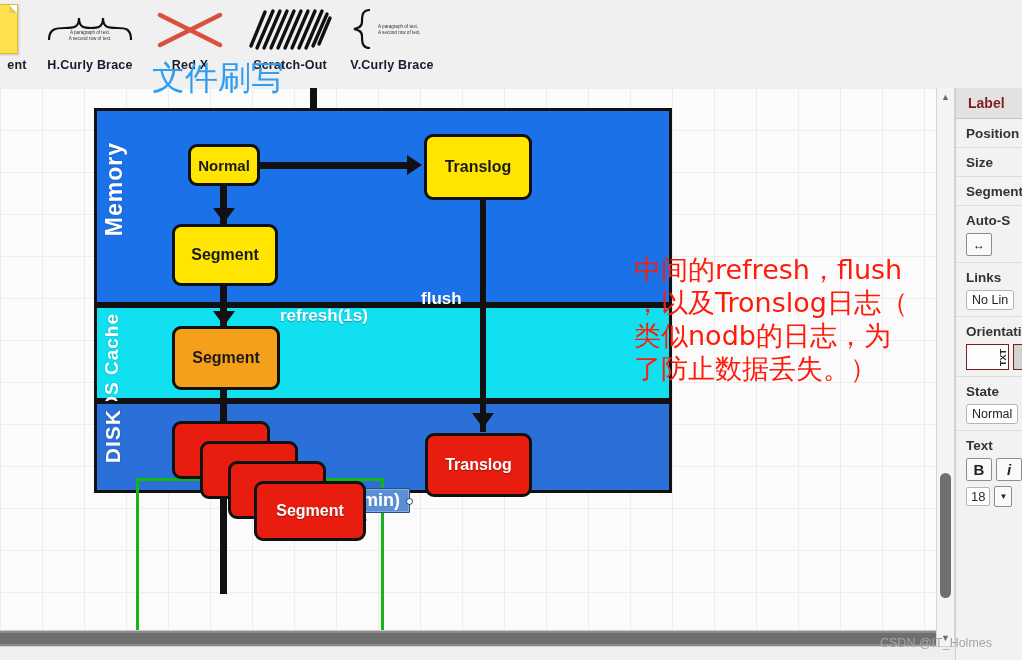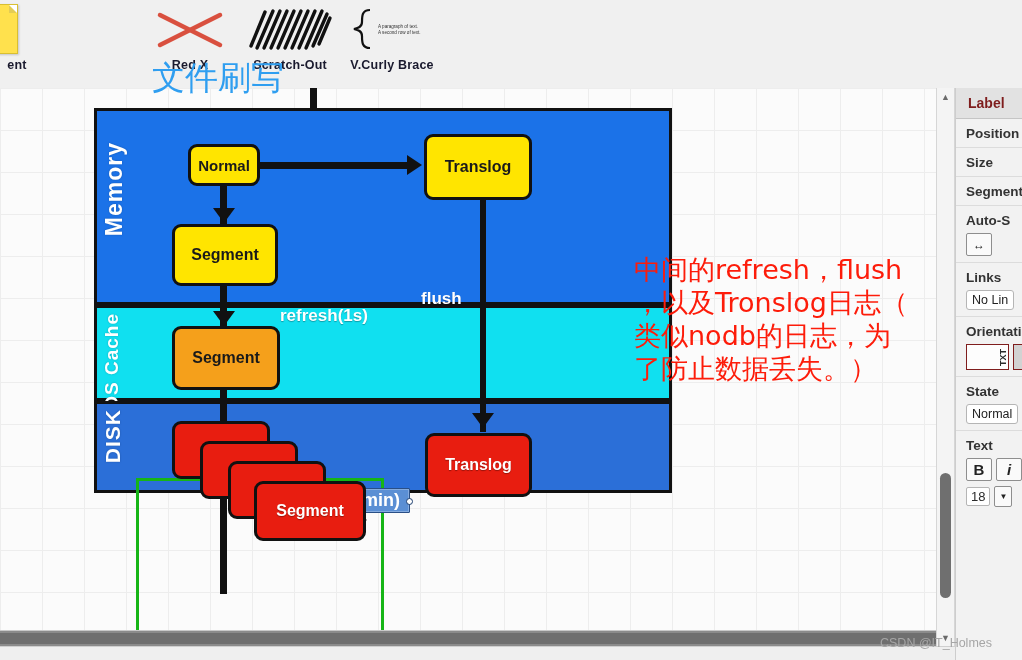--- a/index.html
+++ b/index.html
@@ -183,20 +183,30 @@
 
 <div id="stencil-bar">
 
   <div class="stencil-item" style="left:-8px;width:50px;">
     <div class="stencil-thumb" style="justify-content:flex-start;padding-left:4px;">
       <div class="sticky-note"></div>
     </div>
     <div class="stencil-label">ent</div>
   </div>
 
+  <div class="stencil-item" style="left:38px;width:104px;">
+    <div class="stencil-thumb">
+      <svg width="90" height="46" viewBox="0 0 90 46">
+        <path d="M4 34 C4 22 12 22 20 22 C28 22 34 22 34 12 C34 22 40 22 46 22 C52 22 58 22 58 12 C58 22 64 22 72 22 C80 22 86 22 86 34" fill="none" stroke="#111" stroke-width="2.2"></path>
+        <text x="45" y="28" font-size="4.6" text-anchor="middle" fill="#333" font-family="Liberation Sans, sans-serif">A paragraph of text.</text>
+        <text x="45" y="34" font-size="4.6" text-anchor="middle" fill="#333" font-family="Liberation Sans, sans-serif">A second row of text.</text>
+      </svg>
+    </div>
+    <div class="stencil-label">H.Curly Brace</div>
+  </div>
 
   <div class="stencil-item" style="left:148px;width:84px;">
     <div class="stencil-thumb">
       <svg width="70" height="44" viewBox="0 0 70 44">
         <line x1="5" y1="8" x2="65" y2="38" stroke="#d9503f" stroke-width="4.5" stroke-linecap="round"></line>
         <line x1="65" y1="8" x2="5" y2="38" stroke="#d9503f" stroke-width="4.5" stroke-linecap="round"></line>
       </svg>
     </div>
     <div class="stencil-label">Red X</div>
   </div>

